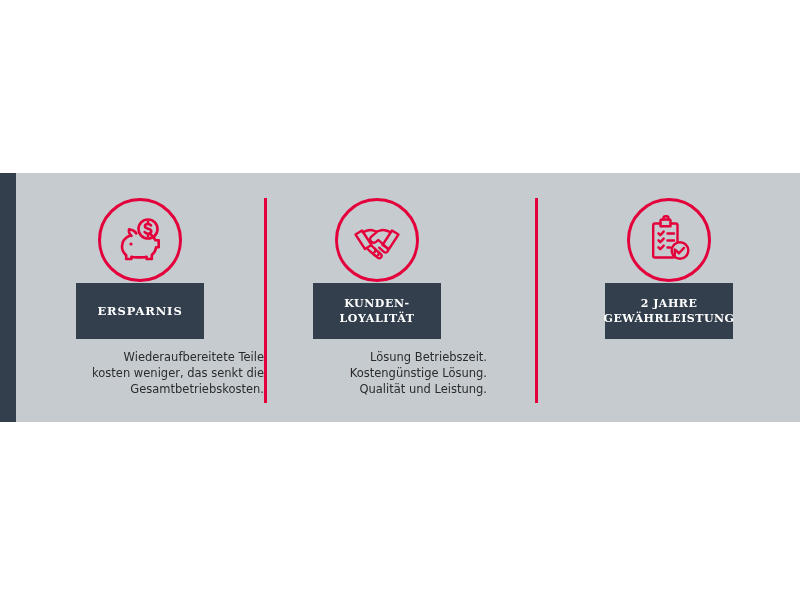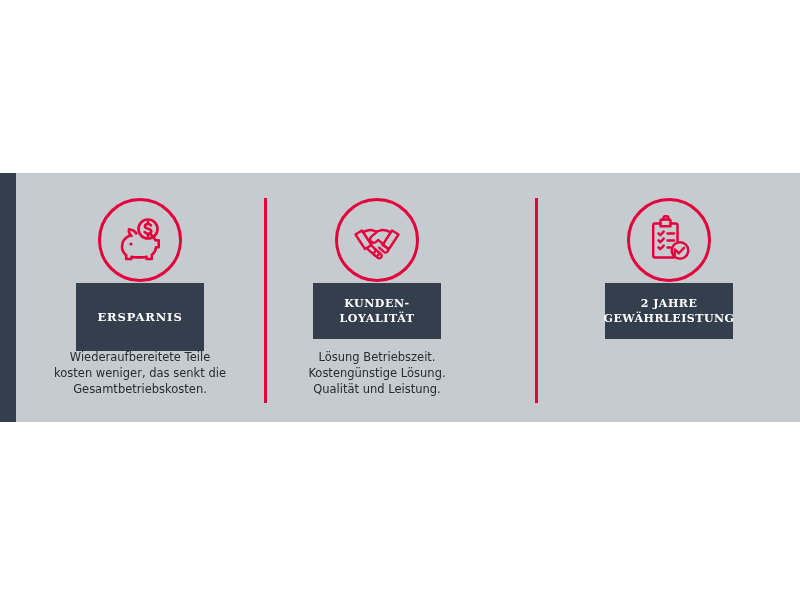--- a/index.html
+++ b/index.html
@@ -84,33 +84,33 @@
   }
   .label-box .label-text {
     font-family: "DejaVu Serif", serif;
     font-weight: bold;
     font-size: 11.5px;
     letter-spacing: 0.9px;
     line-height: 15px;
     text-transform: uppercase;
     white-space: pre-line;
   }
-  #label-box-0 { width: 128px; height: 68px; }
+  #label-box-0 { width: 128px; height: 56px; }
   #label-box-1 { width: 128px; height: 56px; }
   #label-box-2 { width: 128px; height: 56px; }
 
   #label-box-1 .label-text { font-size: 11px; letter-spacing: 0.6px; }
   #label-box-2 .label-text { font-size: 11px; letter-spacing: 0.5px; }
 
   .body-text {
     position: absolute;
     top: 176px;
     left: 0;
     width: 100%;
-    text-align: center;
+    text-align: right;
     color: #2b2b2b;
     font-family: "DejaVu Sans", sans-serif;
     font-size: 11.5px;
     line-height: 16px;
     white-space: pre-line;
   }
 </style>
 </head>
 <body>
 

